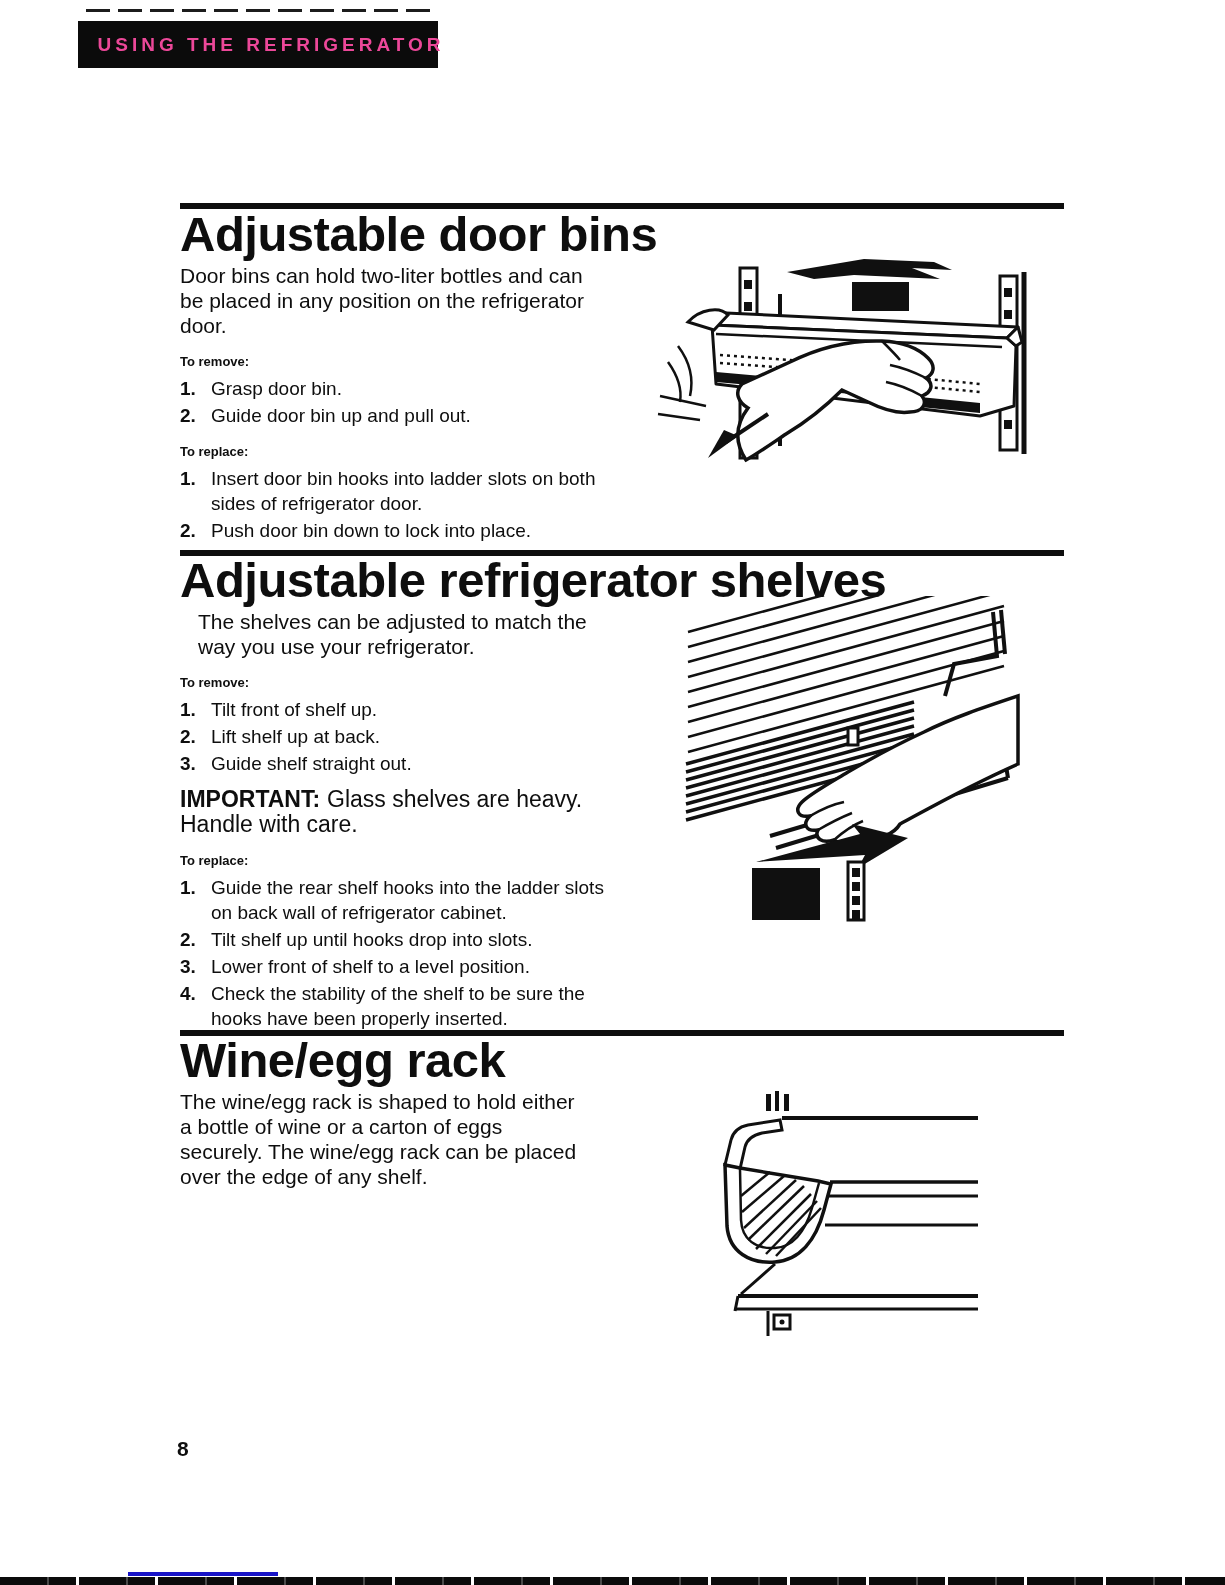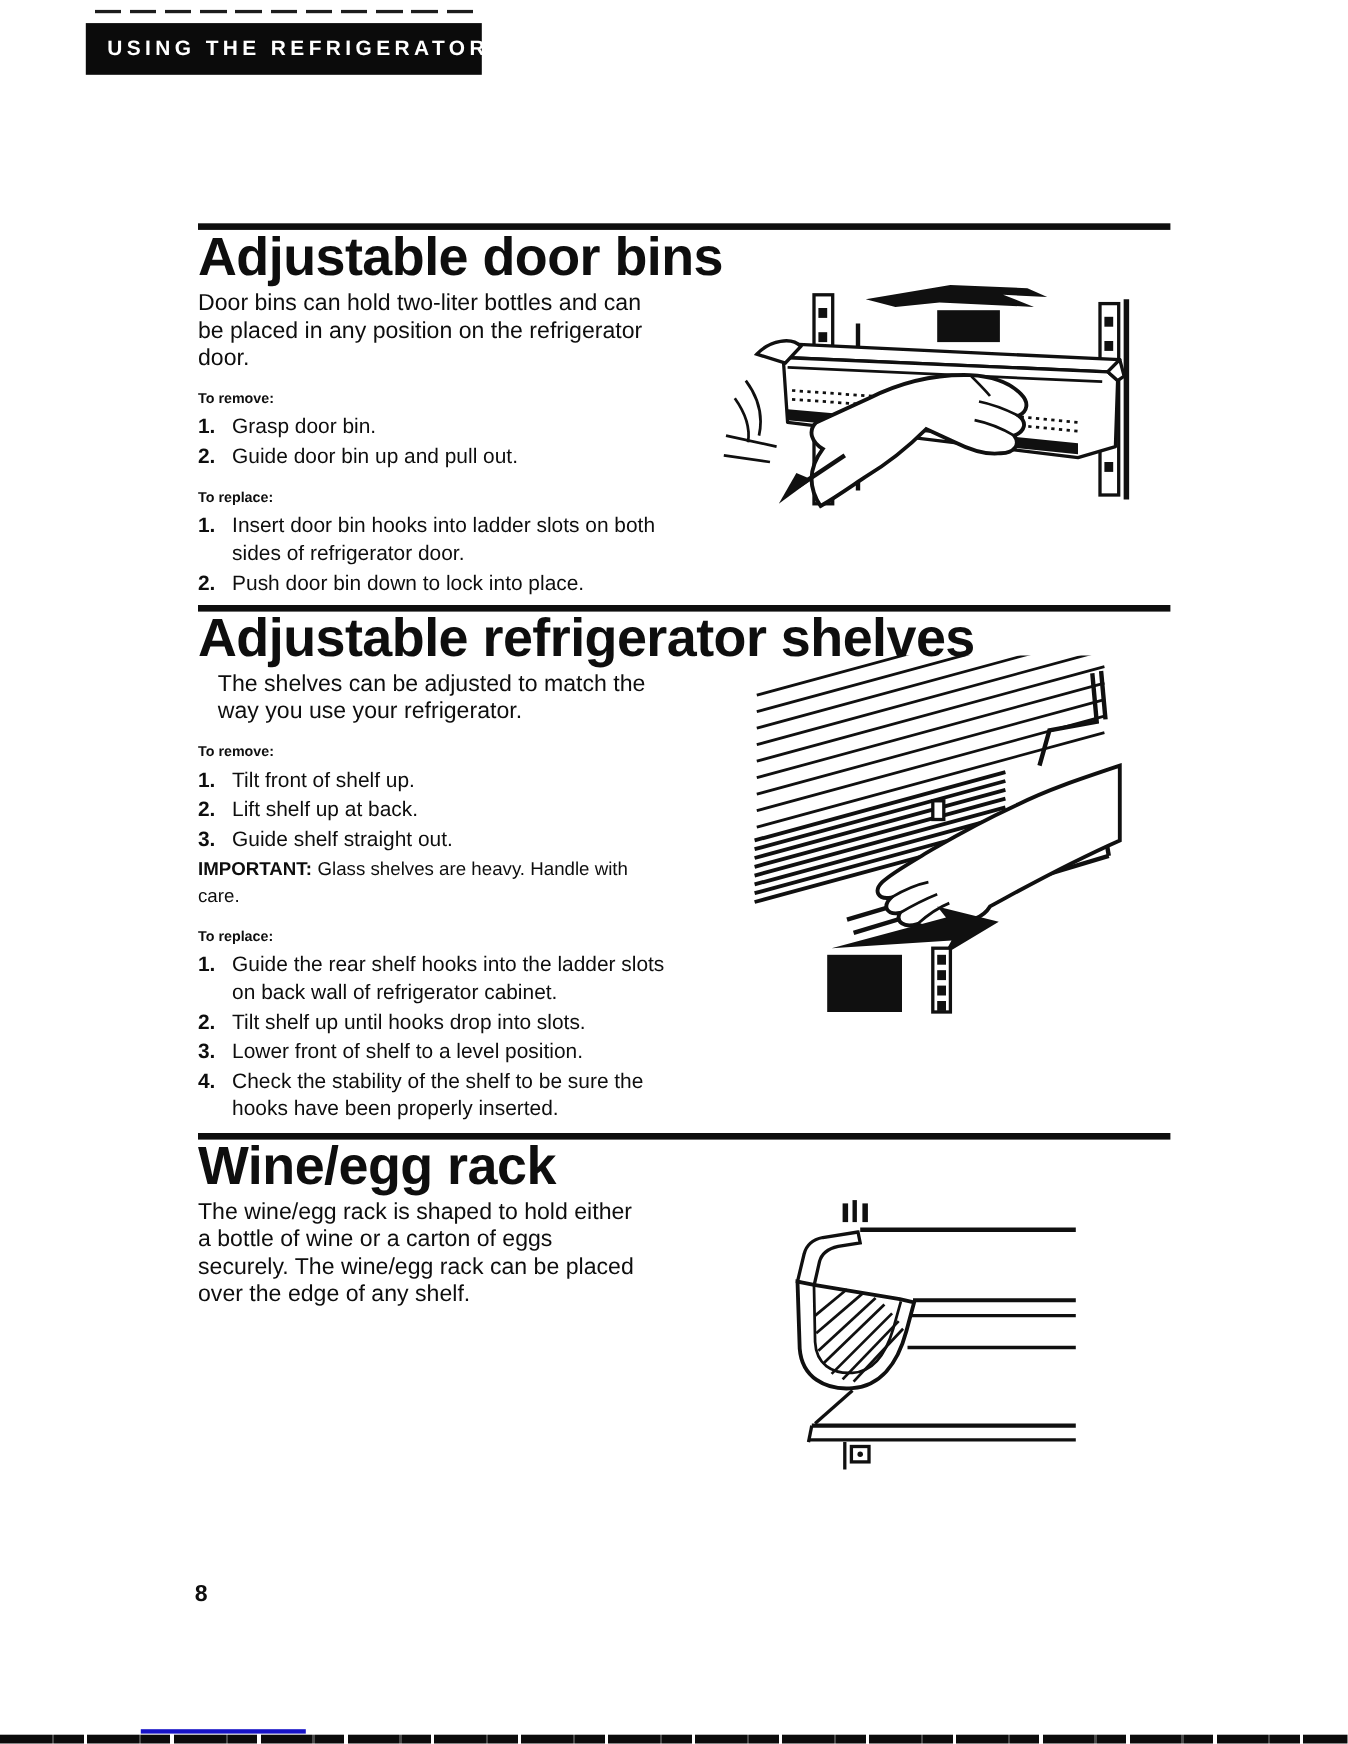--- a/index.html
+++ b/index.html
@@ -6,32 +6,32 @@
   body{
     width:1225px;height:1585px;background:#ffffff;position:relative;
     font-family:"Liberation Sans","DejaVu Sans",sans-serif;color:#0e0e0e;overflow:hidden;
   }
   .page{position:absolute;inset:0;}
   
   .tab-topline{position:absolute;left:86px;top:9px;width:352px;height:3px;
     background:repeating-linear-gradient(90deg,#1c1c1c 0 24px,transparent 24px 32px);}
   .tab-bar{position:absolute;left:78px;top:21px;width:360px;height:47px;background:#0b0b0b;
     display:flex;align-items:center;justify-content:center;padding-left:26px;box-sizing:border-box;}
-  .tab-bar span{color:#ffffff;font-size:19px;font-weight:bold;letter-spacing:4px;white-space:nowrap;}
+  .tab-bar span{color:#ec4899;font-size:19px;font-weight:bold;letter-spacing:4px;white-space:nowrap;}
   
   .rule{position:absolute;left:180px;width:884px;height:6px;background:#0e0e0e;}
   
   .sec{position:absolute;left:180px;width:620px;}
   .sec h1{margin:0;font-size:49px;line-height:46px;font-weight:bold;letter-spacing:-0.5px;white-space:nowrap;}
   .intro{margin:6px 0 0;font-size:21px;line-height:25px;}
   .w418{max-width:418px;}
   .w392{max-width:392px;margin-left:18px;}
   .w408{max-width:408px;}
   .ghead{margin:11px 0 0;font-size:13px;line-height:25px;font-weight:bold;}
-  .important{margin:1px 0 0;font-size:17px;line-height:25px;max-width:418px;}
+  .important{margin:11px 0 0;font-size:23px;line-height:25px;max-width:418px;}
   .important b{margin-right:0.3em;}
   .step{display:flex;margin:2px 0 0;width:435px;font-size:19px;line-height:25px;}
   .step .num{flex:none;width:31px;font-weight:bold;}
   .step .stext{flex:1;}
   
   .illus{position:absolute;}
   
   .page-number{position:absolute;left:177px;top:1437px;font-size:21px;font-weight:bold;}
   .blue-line{position:absolute;left:128px;top:1572px;width:150px;height:4px;background:#1713c7;}
   .bottom-edge{position:absolute;left:0;top:1577px;width:1225px;height:8px;

